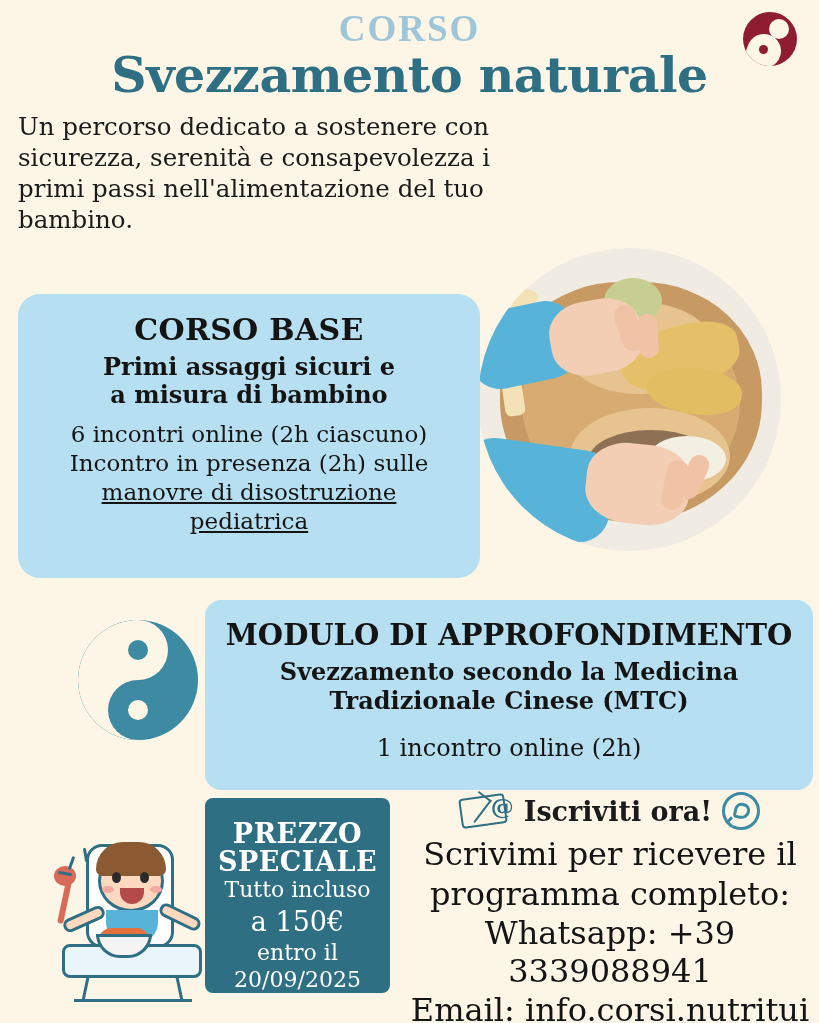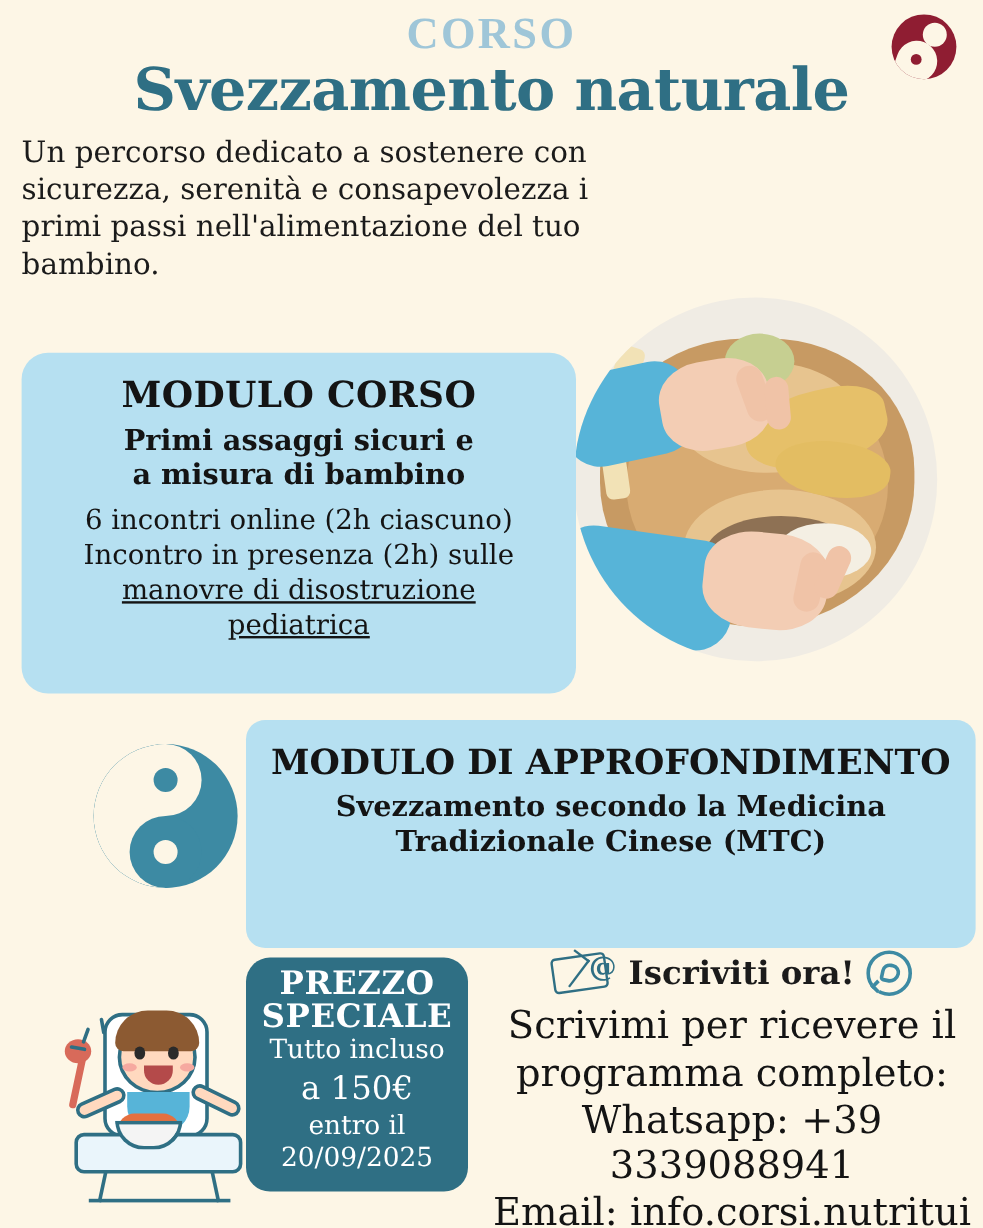--- a/index.html
+++ b/index.html
@@ -299,24 +299,24 @@
   }
 
   
   .box-price {
     position: absolute;
     top: 798px;
     left: 205px;
     width: 185px;
     height: 195px;
     background: #2f6f84;
-    border-radius: 20px;
+    border-radius: 8px;
     color: #ffffff;
     text-align: center;
-    padding-top: 6px;
+    padding-top: 20px;
   }
   .box-price .label {
     font-family: "DejaVu Serif", serif;
     font-weight: bold;
     font-size: 27px;
     line-height: 1.05;
     letter-spacing: 0.5px;
   }
   .box-price .l1 { margin-top: 2px; }
   .box-price .body {
@@ -544,21 +544,21 @@
   <div class="sleeve2"></div>
   <div class="hand1"></div>
   <div class="hand2"></div>
   <div class="finger f1"></div>
   <div class="finger f2"></div>
   <div class="finger f3"></div>
   <div class="finger f4"></div>
 </div>
 
 <div class="box-base">
-  <h2>MODULO CORSO</h2>
+  <h2>CORSO BASE</h2>
   <div class="sub">
     <div>Primi assaggi sicuri e</div>
     <div>a misura di bambino</div>
   </div>
   <div class="detail">
     <div>6 incontri online (2h ciascuno)</div>
     <div>Incontro in presenza (2h) sulle</div>
     <div class="underline">manovre di disostruzione</div>
     <div class="underline">pediatrica</div>
   </div>
@@ -571,20 +571,21 @@
   <div class="d-top"></div>
   <div class="d-bot"></div>
 </div>
 
 <div class="box-adv">
   <h2>MODULO DI APPROFONDIMENTO</h2>
   <div class="sub">
     <div>Svezzamento secondo la Medicina</div>
     <div>Tradizionale Cinese (MTC)</div>
   </div>
+  <div class="detail">1 incontro online (2h)</div>
 </div>
 
 <div class="box-price">
   <div class="label l1">PREZZO</div>
   <div class="label">SPECIALE</div>
   <div class="body">
     <div>Tutto incluso</div>
     <span class="amount">a 150€</span>
     <div>entro il</div>
     <div>20/09/2025</div>

